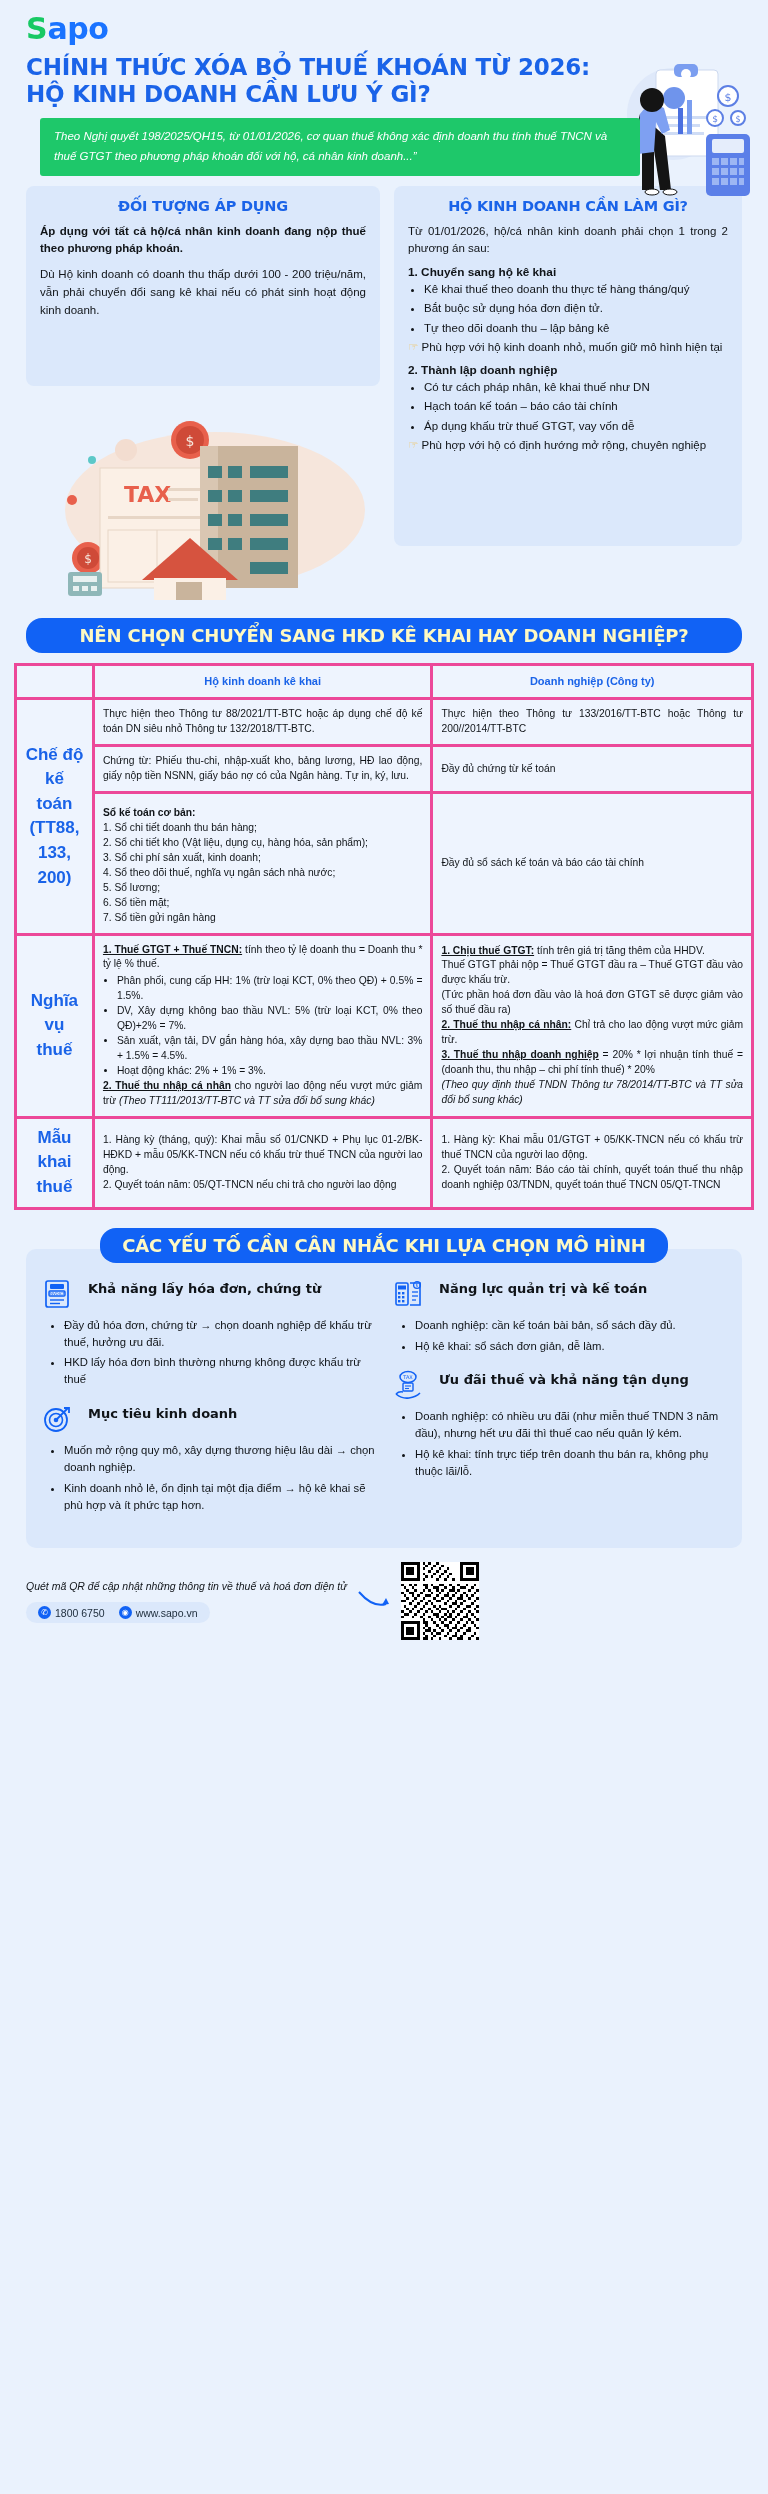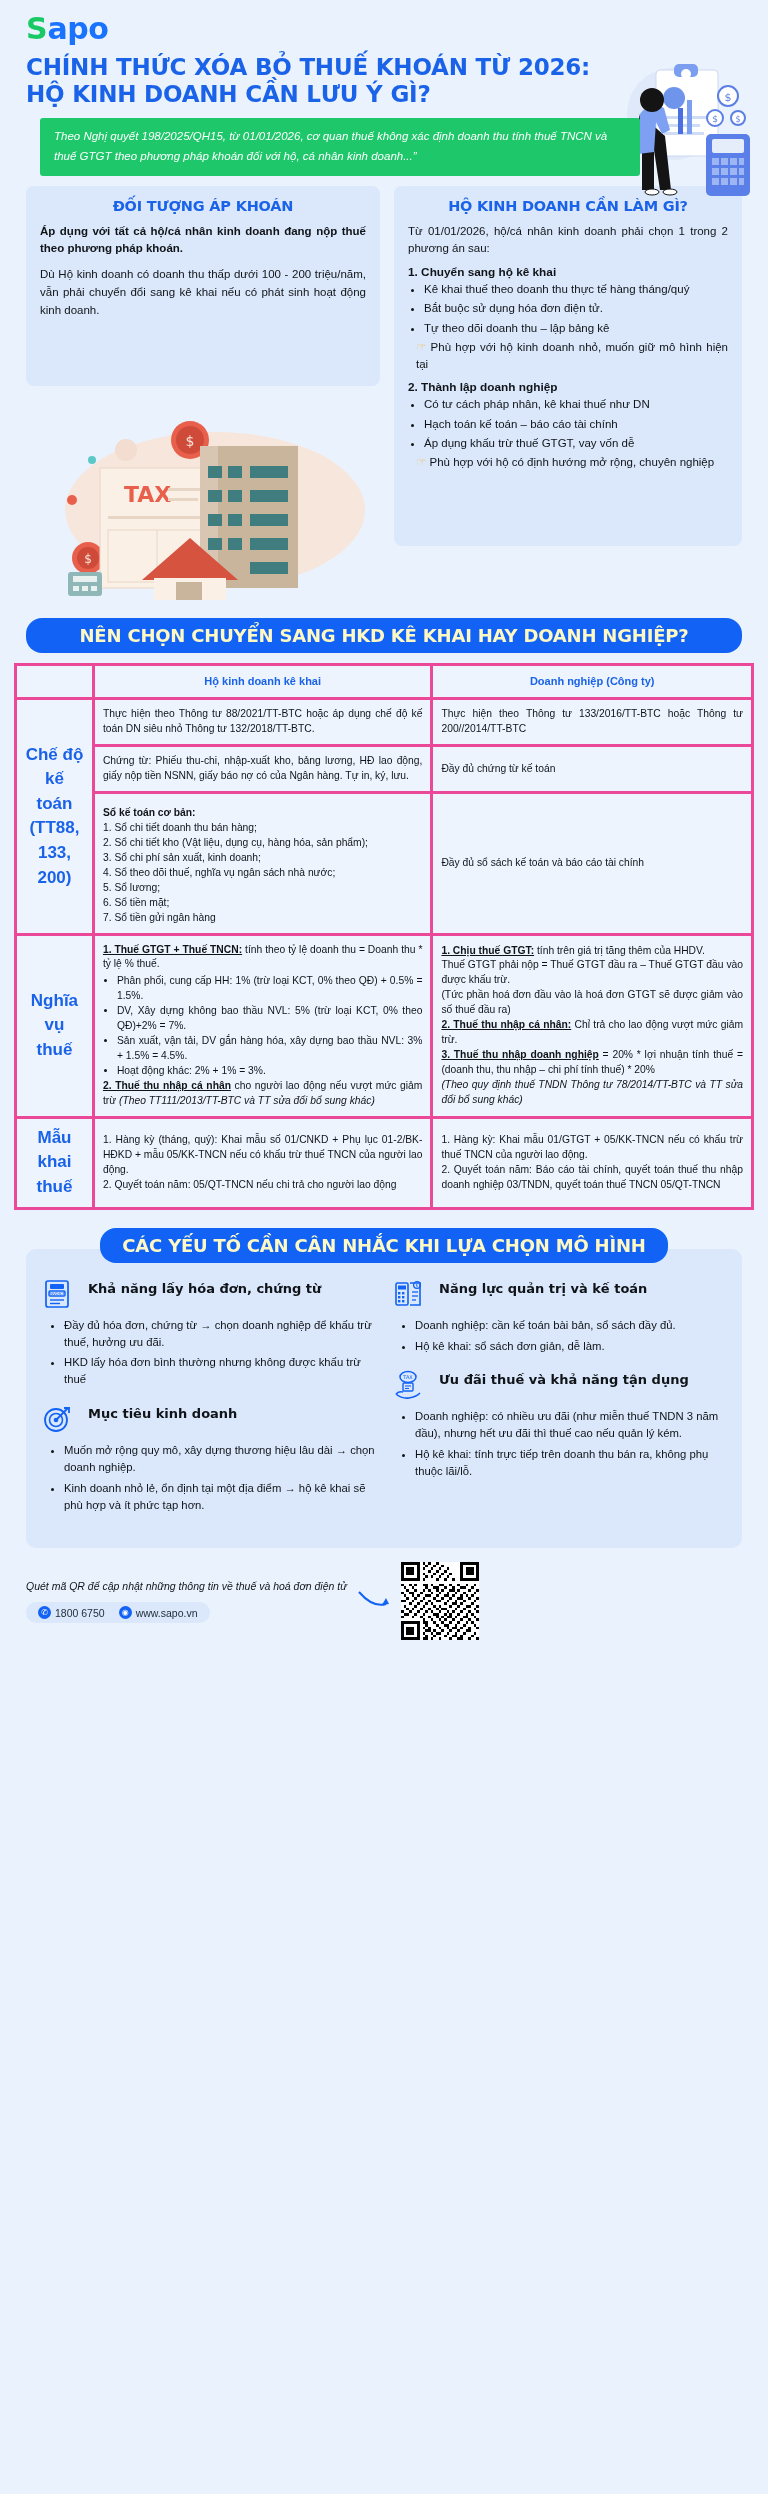--- a/index.html
+++ b/index.html
@@ -83,21 +83,21 @@
     text-align: center;
     font-family: "DejaVu Sans", sans-serif;
     margin-bottom: 9px;
     letter-spacing: -0.2px;
   }
   .panel p { font-size: 11.5px; line-height: 1.55; color: #101418; text-align: justify; }
   .panel p.bold { font-weight: 700; margin-bottom: 8px; }
   .panel ul { margin: 2px 0 2px 16px; }
   .panel li { font-size: 11.5px; line-height: 1.5; color: #101418; margin-bottom: 2px; text-align: justify; }
   .num-head { font-size: 11.8px; font-weight: 700; margin: 7px 0 2px 0; color: #101418;}
-  .hand-line { font-size: 11.5px; line-height: 1.5; color: #101418; margin-top: 2px; text-align: justify; margin-left: 8px;}
+  .hand-line { font-size: 11.5px; line-height: 1.5; color: #101418; margin-top: 2px; text-align: justify;}
   .hand { color: #f5c14e; }
 
   .tax-art {
     width: 330px; height: 210px;
     margin: 4px 0 0 24px;
   }
   .left-col-wrap { display:flex; flex-direction:column; flex:1; }
 
   
   .section-bar {
@@ -270,21 +270,21 @@
     <div>CHÍNH THỨC XÓA BỎ THUẾ KHOÁN TỪ 2026:</div>
     <div>HỘ KINH DOANH CẦN LƯU Ý GÌ?</div>
   </div>
 
   <div class="quote">Theo Nghị quyết 198/2025/QH15, từ 01/01/2026, cơ quan thuế không xác định doanh thu tính thuế TNCN và thuế GTGT theo phương pháp khoán đối với hộ, cá nhân kinh doanh...”</div>
 
   <div class="panels">
 
     <div class="left-col-wrap">
       <div class="panel panel-left">
-        <h3>ĐỐI TƯỢNG ÁP KHOÁN</h3>
+        <h3>ĐỐI TƯỢNG ÁP DỤNG</h3>
         <p class="bold">Áp dụng với tất cả hộ/cá nhân kinh doanh đang nộp thuế theo phương pháp khoán.</p>
         <p>Dù Hộ kinh doanh có doanh thu thấp dưới 100 - 200 triệu/năm, vẫn phải chuyển đổi sang kê khai nếu có phát sinh hoạt động kinh doanh.</p>
       </div>
 
       <svg class="tax-art" viewBox="0 0 330 210">
         <ellipse cx="165" cy="120" rx="150" ry="78" fill="#f6e6dc"></ellipse>
         <circle cx="42" cy="70" r="4" fill="#5cc8c8"></circle>
         <circle cx="22" cy="110" r="5" fill="#e8604c"></circle>
         <circle cx="76" cy="60" r="11" fill="#f3ddd0"></circle>
         <circle cx="140" cy="50" r="19" fill="#e8604c"></circle>

